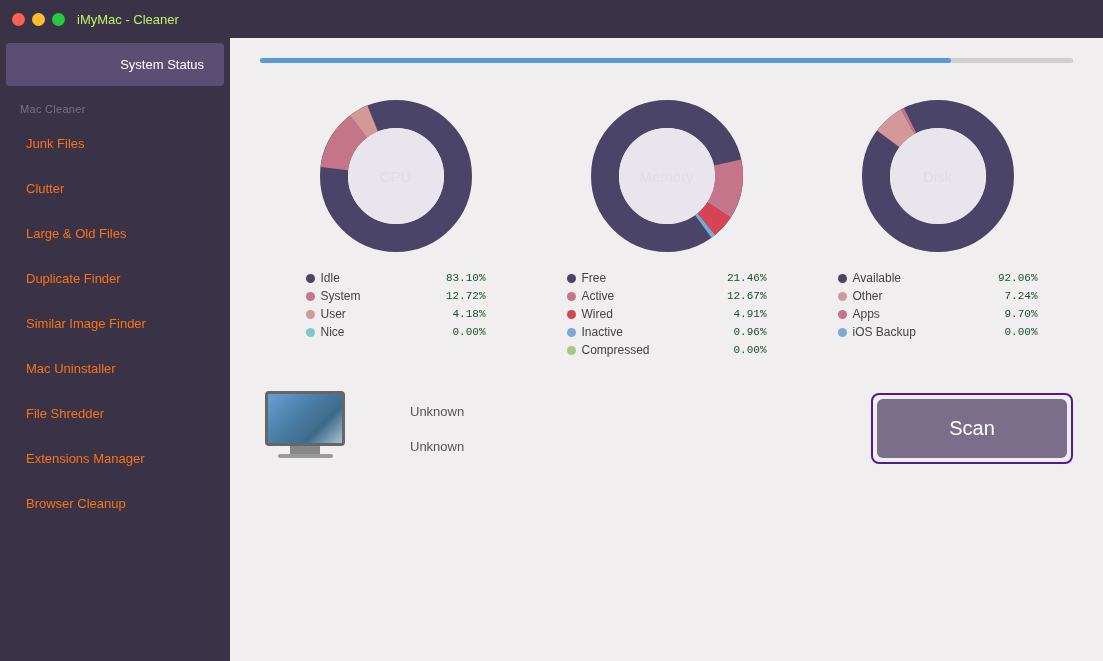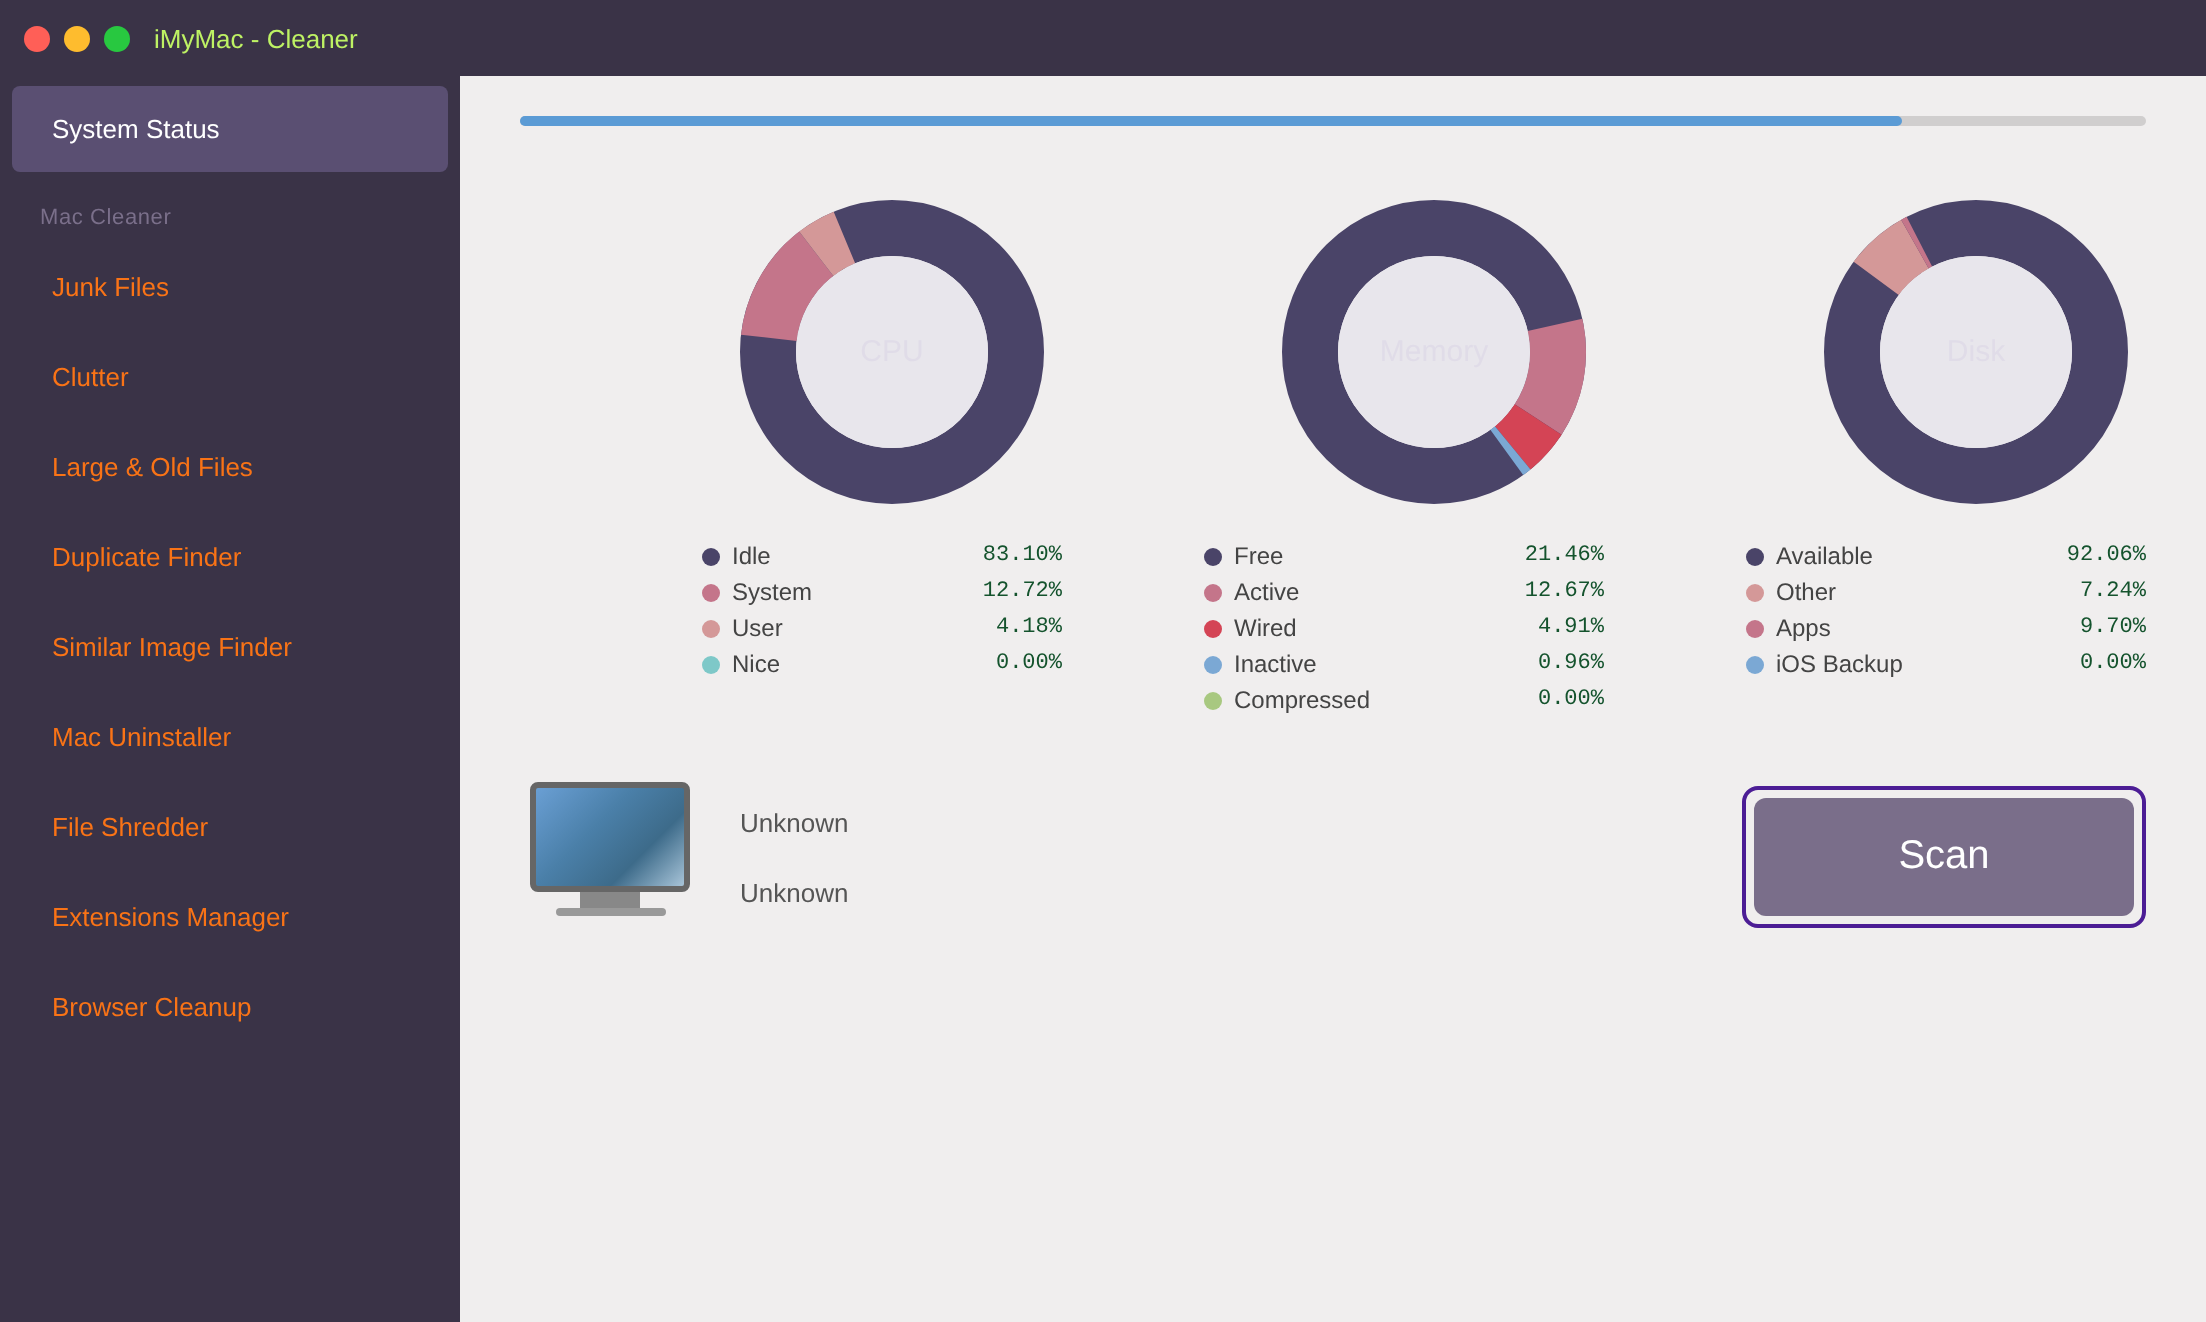--- a/index.html
+++ b/index.html
@@ -61,20 +61,21 @@
       padding: 14px 20px;
       color: #f97316;
       font-size: 13px;
       cursor: pointer;
       border-radius: 4px;
       margin: 1px 6px;
     }
     .sidebar-item.active {
       background: #5a4f72;
       color: #ffffff;
+      text-align: right;
     }
     .sidebar-section-header {
       padding: 16px 20px 6px 20px;
       color: #7a6f8a;
       font-size: 11px;
       font-weight: 400;
       text-transform: none;
       letter-spacing: 0.3px;
     }
 
@@ -109,21 +110,21 @@
       display: flex;
       justify-content: space-around;
       align-items: flex-start;
       margin-bottom: 20px;
       flex-shrink: 0;
     }
 
     .chart-item {
       display: flex;
       flex-direction: column;
-      align-items: flex-end;
+      align-items: center;
       flex: 1;
     }
 
     
     .donut-wrapper {
       position: relative;
       width: 170px;
       height: 170px;
     }
     .donut-label {
@@ -194,20 +195,21 @@
       height: 4px;
       background: #999;
       border-radius: 2px;
       margin: 0 auto;
     }
 
     .device-info {
       display: flex;
       flex-direction: column;
       gap: 20px;
+      margin-left: 40px;
     }
     .device-info-text {
       font-size: 13px;
       color: #555;
     }
 
     .scan-btn-wrapper {
       margin-left: auto;
       padding: 4px;
       border: 2px solid #4c1d95;

